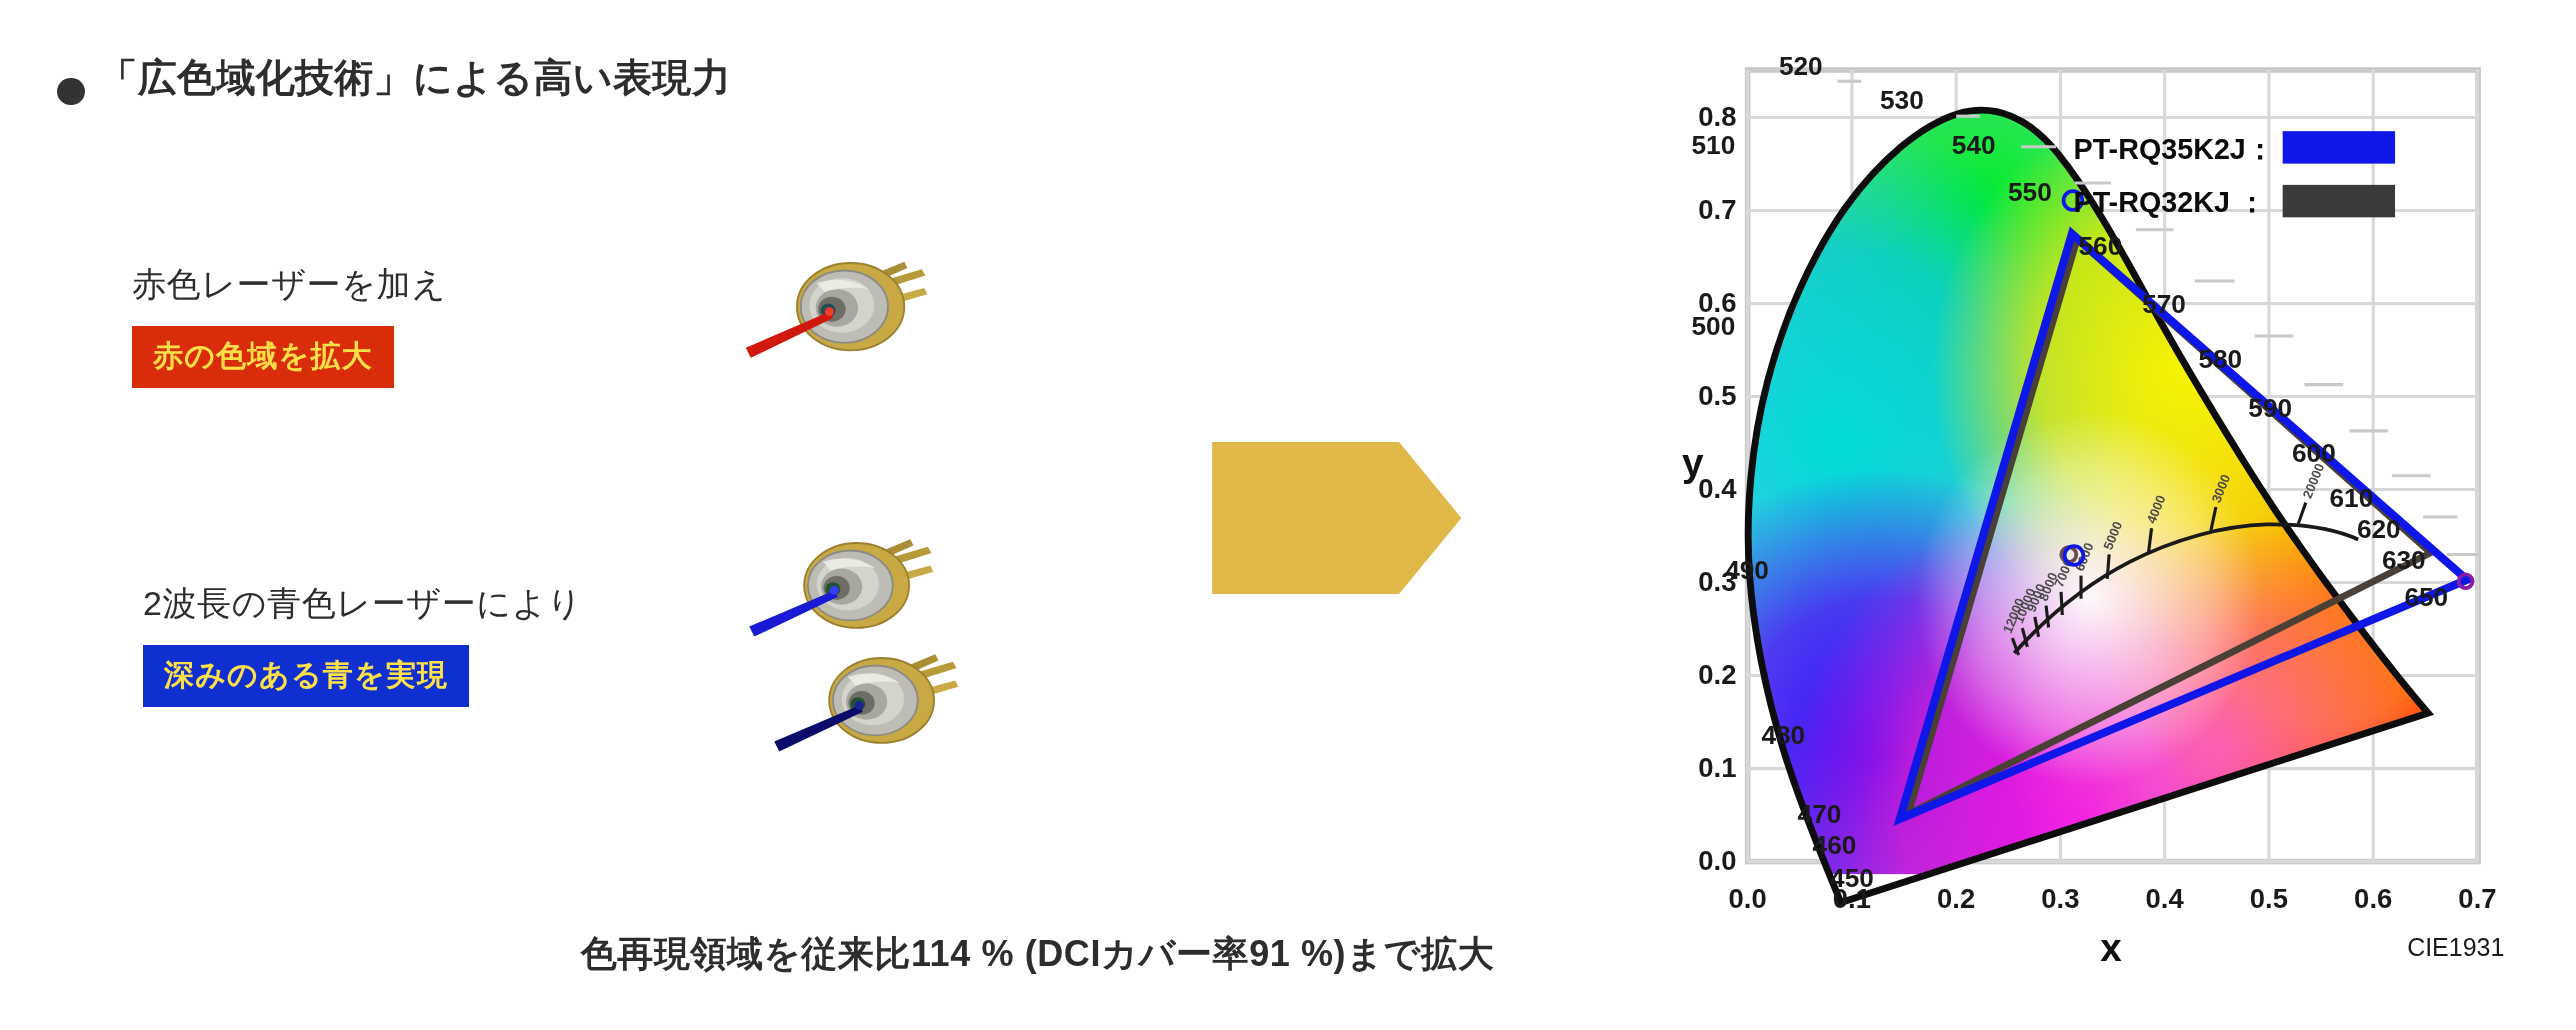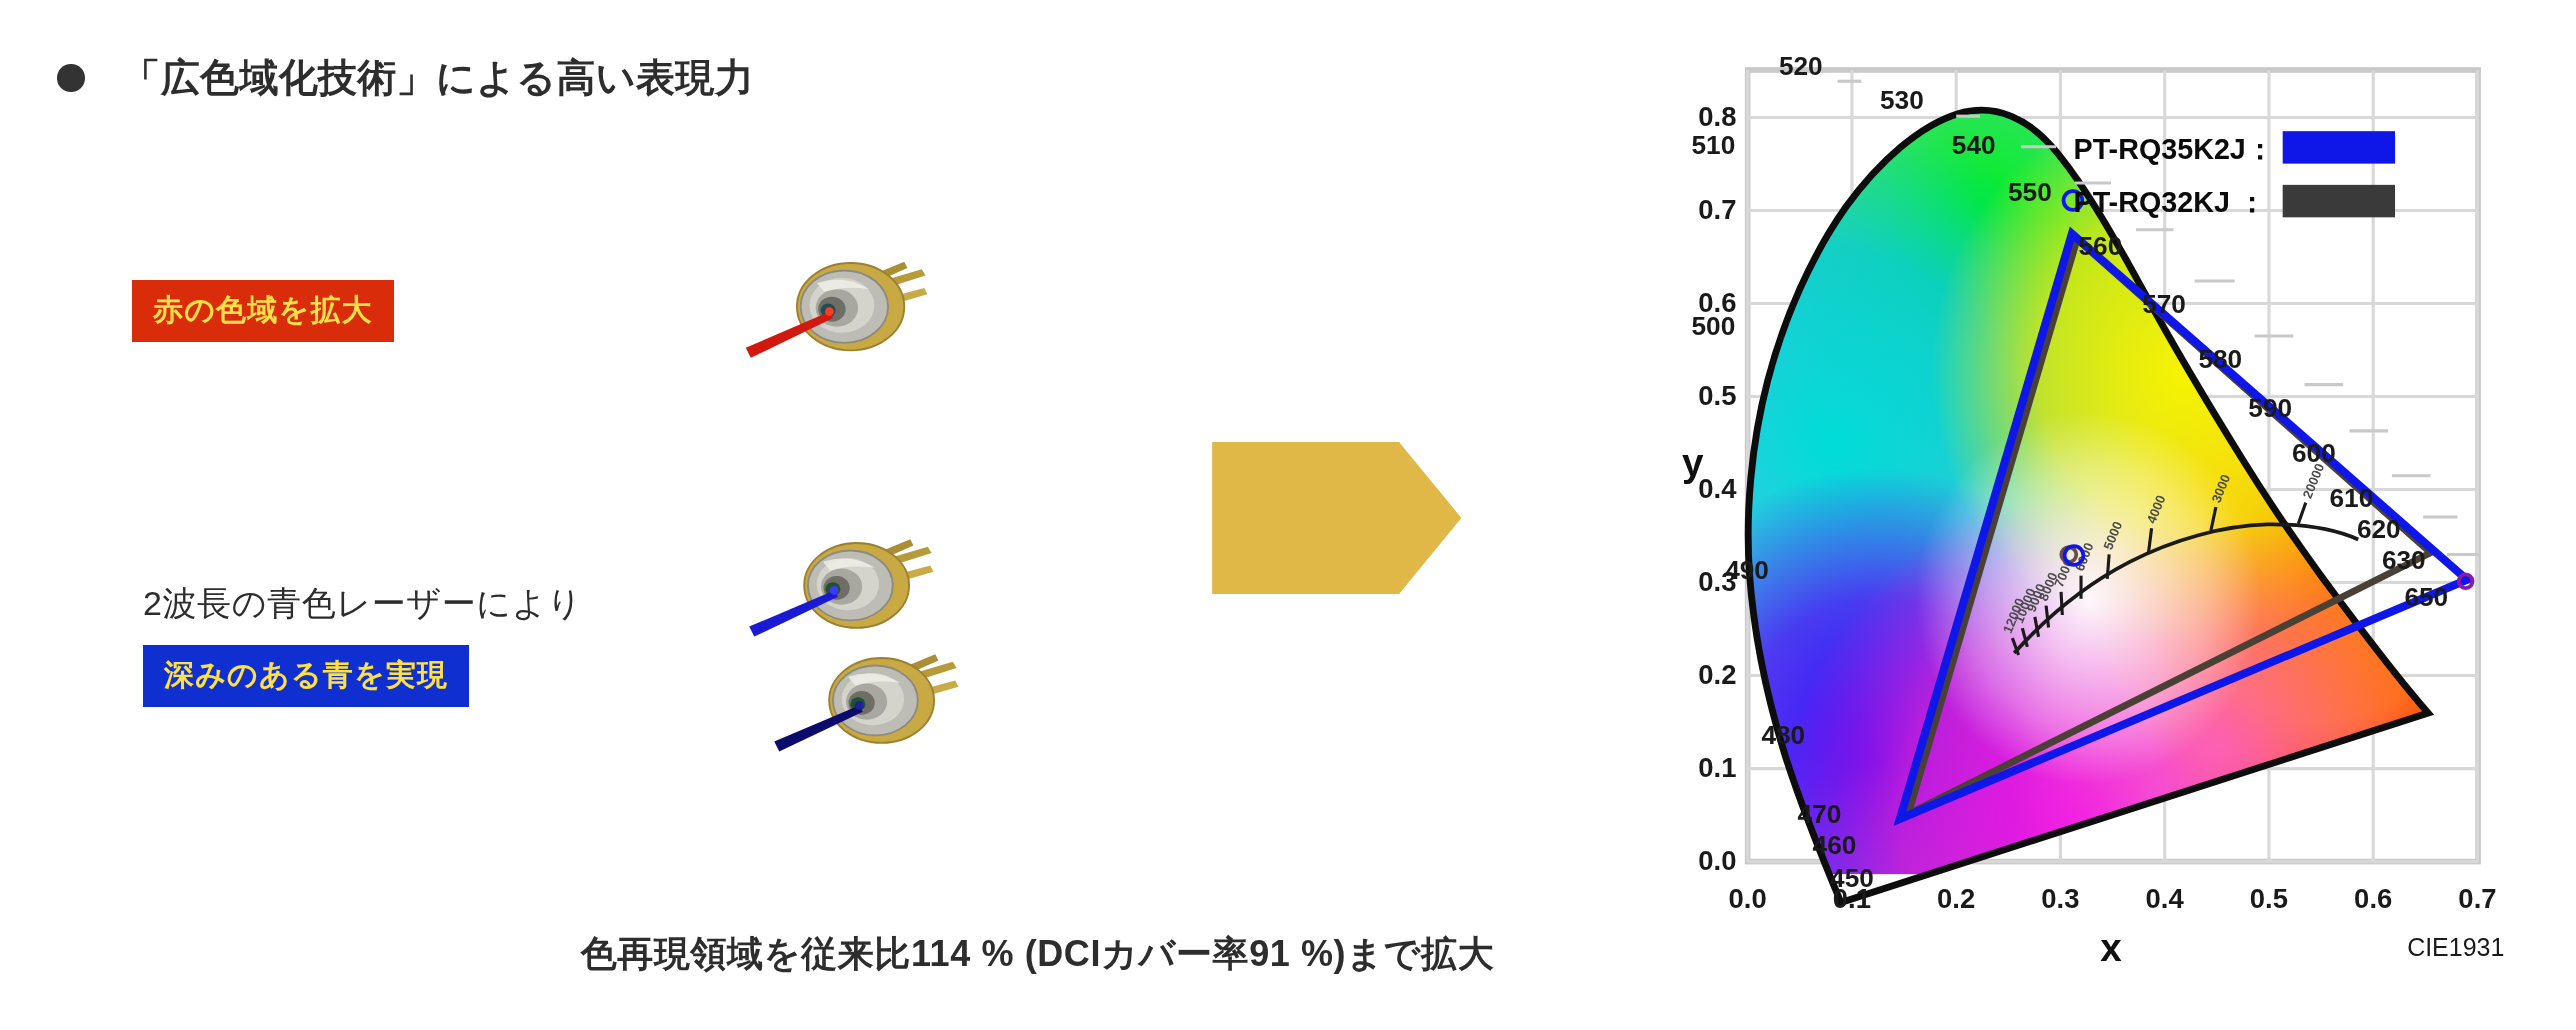--- a/index.html
+++ b/index.html
@@ -1,20 +1,20 @@
 <!DOCTYPE html>
 <html style="font-size:10px"><head>
 <meta charset="utf-8">
 <style>
   html,body{margin:0;padding:0;background:#ffffff;}
   body{width:2576px;height:1030px;position:relative;overflow:hidden;
        font-family:"Liberation Sans","DejaVu Sans",sans-serif;color:#231f20;}
 
   
-  #headline{position:absolute;left:57px;top:51px;display:flex;align-items:center;gap:37px;}
+  #headline{position:absolute;left:57px;top:51px;display:flex;align-items:flex-end;gap:14px;}
   #bullet-dot{width:27.5px;height:27.5px;border-radius:50%;background:#333333;flex:0 0 auto;}
   #headline-text{font-size:39px;font-weight:700;letter-spacing:0.3px;color:#2d2d2d;white-space:nowrap;}
 
   
   .feature-block{position:absolute;}
   .feature-caption{font-size:34px;font-weight:400;color:#2d2d2d;white-space:nowrap;letter-spacing:0.6px;}
   .feature-badge{margin-top:17.5px;display:inline-block;padding:10px 21px 11.2px 21px;
                  font-size:30px;font-weight:700;color:#fde047;white-space:nowrap;letter-spacing:1.2px;}
   #badge-red{background:#d82c0b;}
   #badge-blue{background:#0f2fd0;}
@@ -39,20 +39,21 @@
 </style>
 </head>
 <body>
 
 <div id="headline">
   <span id="bullet-dot" style="background: rgb(51, 51, 51);"></span>
   <span id="headline-text">「広色域化技術」による高い表現力</span>
 </div>
 
 <div id="feature-red" class="feature-block">
+  <div class="feature-caption">赤色レーザーを加え</div>
   <div class="feature-badge" id="badge-red" style="background: rgb(216, 44, 11);">赤の色域を拡大</div>
 </div>
 
 <div class="diode" style="left:737px;top:253px;">
   <svg width="206" height="156" viewBox="0 0 330 250">
     <g>
 
       <path d="M208 52 L296 26 L302 36 L214 64 Z" fill="#b79a39"></path>
       <path d="M218 78 L300 56 L305 66 L223 90 Z" fill="#c8ab46"></path>
       <path d="M205 40 L268 14 L273 24 L210 52 Z" fill="#a98e33"></path>

